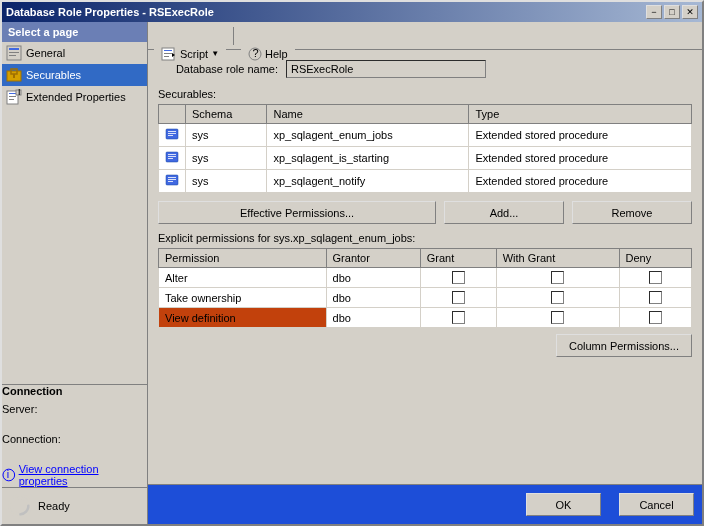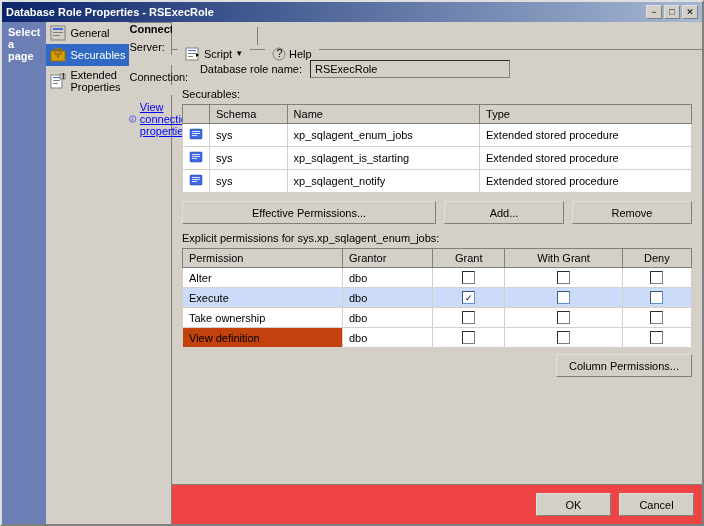--- a/index.html
+++ b/index.html
@@ -8,21 +8,21 @@
     .window { width: 704px; height: 526px; background: #d4d0c8; border: 2px solid #808080; border-top-color: #dfdfdf; border-left-color: #dfdfdf; display: flex; flex-direction: column; }
     
     .title-bar { background: linear-gradient(to right, #0a246a, #a6b8d4); height: 20px; display: flex; align-items: center; padding: 0 4px; color: white; font-weight: bold; font-size: 11px; flex-shrink: 0; }
     .title-bar-text { flex: 1; }
     .title-bar-controls { display: flex; gap: 2px; }
     .title-btn { width: 16px; height: 14px; background: #d4d0c8; border: 1px solid #808080; border-top-color: #dfdfdf; border-left-color: #dfdfdf; font-size: 9px; display: flex; align-items: center; justify-content: center; cursor: pointer; }
     
     .content { display: flex; flex: 1; overflow: hidden; }
     
     
-    .sidebar { width: 170px; background: #d4d0c8; border-right: 1px solid #808080; display: flex; flex-shrink: 0; }
+    .sidebar { width: 146px; background: #d4d0c8; border-right: 1px solid #808080; display: flex; flex-direction: column; flex-shrink: 0; }
     .sidebar-header { background: #6b7fb5; color: white; padding: 4px 6px; font-weight: bold; font-size: 11px; }
     .sidebar-items { flex: 1; }
     .sidebar-item { display: flex; align-items: center; gap: 4px; padding: 3px 4px; cursor: pointer; color: #000; }
     .sidebar-item.selected { background: #316ac5; color: white; }
     .sidebar-icon { width: 16px; height: 16px; display: flex; align-items: center; justify-content: center; flex-shrink: 0; }
     
     .connection-section { border-top: 1px solid #808080; padding: 0; }
     .connection-title { font-weight: bold; color: #000; margin-bottom: 6px; }
     .connection-row { margin-bottom: 4px; color: #000; }
     .connection-value { color: #808080; margin-top: 1px; padding-left: 8px; }
@@ -57,27 +57,27 @@
     .data-table td { border: 1px solid #d4d0c8; padding: 3px 6px; background: white; vertical-align: middle; }
     .btn { height: 23px; padding: 0 12px; background: #d4d0c8; border: 1px solid #808080; border-top-color: #dfdfdf; border-left-color: #dfdfdf; cursor: pointer; font-size: 11px; }
     .btn-wide { min-width: 120px; }
     
     
     .perm-label { margin: 8px 0 4px 0; }
     .perm-table { width: 100%; border-collapse: collapse; border: 1px solid #808080; }
     .perm-table th { background: #d4d0c8; border: 1px solid #808080; padding: 3px 6px; text-align: left; font-weight: normal; }
     .perm-table td { border: 1px solid #d4d0c8; padding: 3px 6px; background: white; }
     .perm-table tr.selected td { background: #ccdcf8; }
-    .perm-table th.center, .perm-table td.center { text-align: center; }
+    .perm-table th.center, .perm-table td.center { }
     
     .checkbox-cell { display: flex; align-items: center; justify-content: center; }
     .cb { width: 13px; height: 13px; border: 1px inset #808080; background: white; display: flex; align-items: center; justify-content: center; font-size: 9px; }
     .cb.checked { background: white; }
     
-    .footer { display: flex; justify-content: flex-end; gap: 8px; padding: 8px; border-top: 1px solid #808080; background: #ef4444; flex-shrink: 0; }
+    .footer { display: flex; justify-content: flex-end; gap: 18px; padding: 8px; border-top: 1px solid #808080; background: #1d4ed8; flex-shrink: 0; }
     .footer-btn { height: 23px; min-width: 75px; padding: 0 16px; background: #d4d0c8; border: 1px solid #808080; border-top-color: #dfdfdf; border-left-color: #dfdfdf; cursor: pointer; font-size: 11px; }
   </style>
 </head>
 <body>
 
 <div class="window">
 
   <div class="title-bar">
     <span class="title-bar-text">Database Role Properties - RSExecRole</span>
     <div class="title-bar-controls">
@@ -279,39 +279,20 @@
                   <div class="checkbox-cell">
                     <div class="cb" style="border:1px inset #808080;"></div>
                   </div>
                 </td>
     <td class="center" style="background:white">
                   <div class="checkbox-cell">
                     <div class="cb" style="border:1px inset #808080;"></div>
                   </div>
                 </td>
   </tr>
-              <tr class="selected">
-    <td style="background:#ccdcf8">Execute</td>
-    <td style="background:#ccdcf8">dbo</td>
-    <td class="center" style="background:#ccdcf8">
-                  <div class="checkbox-cell">
-                    <div class="cb checked" style="border:1px inset #6090d0;">✓</div>
-                  </div>
-                </td>
-    <td class="center" style="background:#ccdcf8">
-                  <div class="checkbox-cell">
-                    <div class="cb" style="border:1px inset #6090d0;"></div>
-                  </div>
-                </td>
-    <td class="center" style="background:#ccdcf8">
-                  <div class="checkbox-cell">
-                    <div class="cb" style="border:1px inset #6090d0;"></div>
-                  </div>
-                </td>
-  </tr>
               <tr>
     <td style="background:white">Take ownership</td>
     <td style="background:white">dbo</td>
     <td class="center" style="background:white">
                   <div class="checkbox-cell">
                     <div class="cb" style="border:1px inset #808080;"></div>
                   </div>
                 </td>
     <td class="center" style="background:white">
                   <div class="checkbox-cell">

